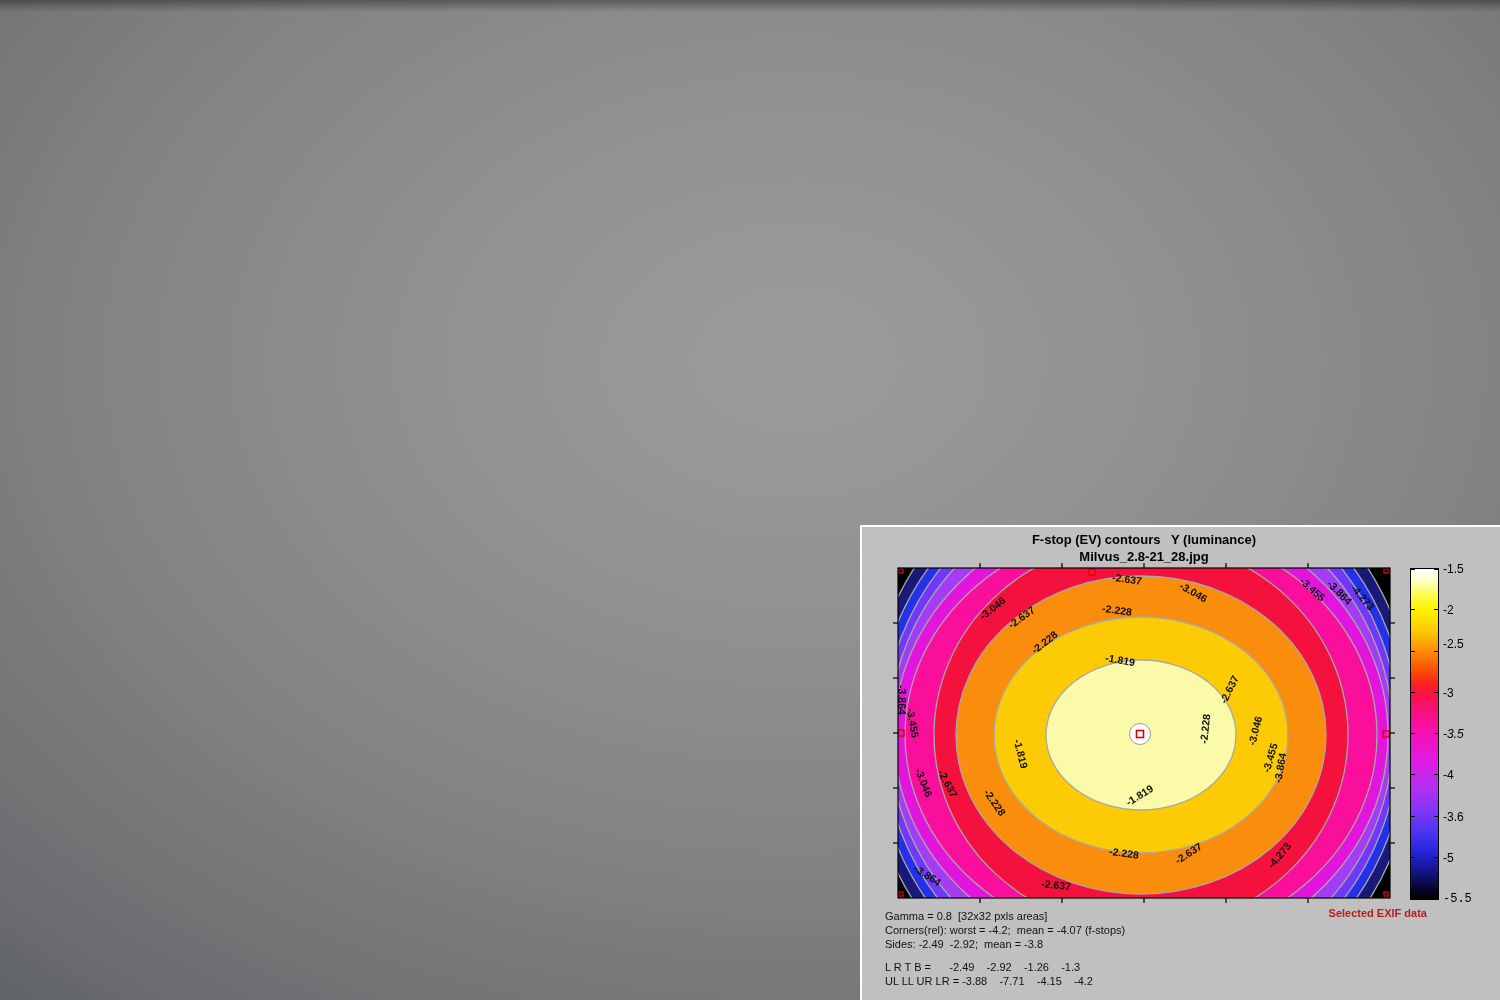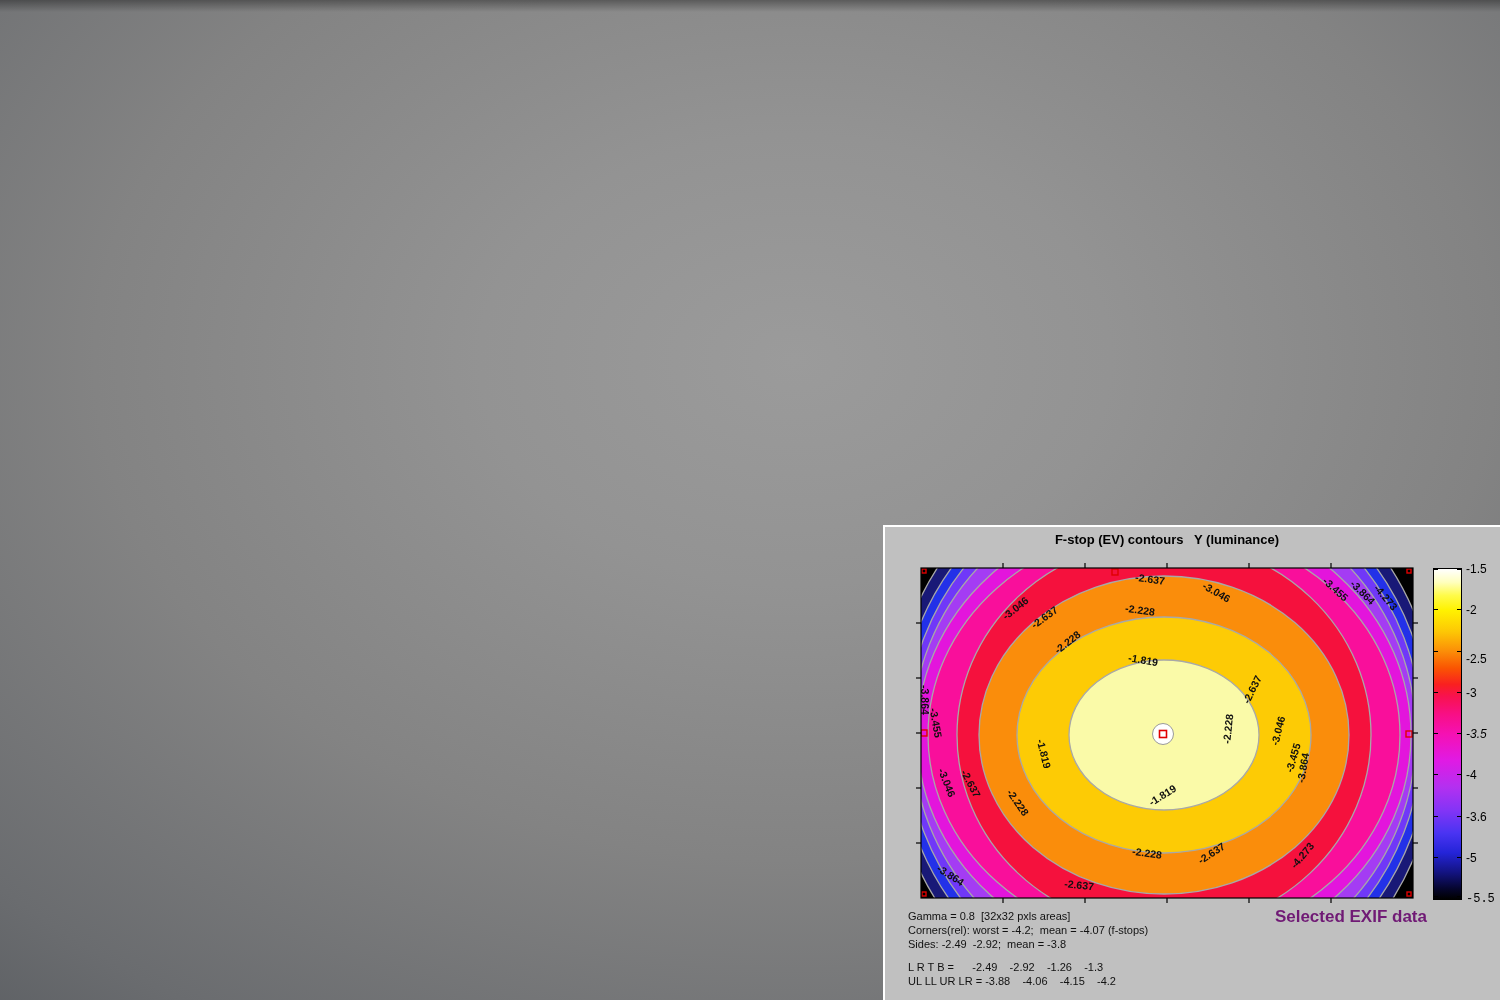--- a/index.html
+++ b/index.html
@@ -4,40 +4,41 @@
 <style>
   html,body{margin:0;padding:0;width:1500px;height:1000px;overflow:hidden;
     font-family:"Liberation Sans",sans-serif;background:#3a3e44;}
   .bg{position:absolute;left:0;top:0;width:1500px;height:1000px;
     background:
       linear-gradient(180deg, rgba(0,0,0,.35) 0px, rgba(0,0,0,0) 12px),
       radial-gradient(ellipse 1750px 1250px at 53% 36%,
         #9b9b9b 0%, #939393 18%, #838383 40%, #6a6c6f 62%,
         #4c5055 82%, #35393f 96%, #2e3238 100%);}
   .panel{position:absolute;left:860px;top:525px;right:0;bottom:0;
-    background:#c0c0c0;border-left:2px solid #ffffff;border-top:2px solid #ffffff;margin-left:23px;}
+    background:#c0c0c0;border-left:2px solid #ffffff;border-top:2px solid #ffffff;}
   .title{position:absolute;left:36px;width:492px;text-align:center;
     font-weight:700;font-size:13px;color:#000;white-space:pre;}
   .t1{top:5px;} .t2{top:22px;}
   .plotsvg{position:absolute;left:29px;top:34px;}
   .cbar{position:absolute;left:548px;top:41px;width:27px;height:330px;
     border:1px solid #000;}
   .cbtick{position:absolute;height:1px;background:#000;}
   .cblabel{position:absolute;left:581px;font-size:12px;color:#000;white-space:pre;}
   .stats{position:absolute;left:23px;font-size:11px;color:#111;white-space:pre;}
-  .exif{position:absolute;right:73px;top:380px;font-size:17px;font-weight:700;
-    color:#701a75;white-space:pre;}
+  .exif{position:absolute;right:73px;top:380px;font-size:11px;font-weight:700;
+    color:#b91c1c;white-space:pre;}
 </style>
 </head>
 <body>
 
 <div class="bg"></div>
 
 <div class="panel">
   <div class="title t1">F-stop (EV) contours   Y (luminance)</div>
+  <div class="title t2">Milvus_2.8-21_28.jpg</div>
 
   <svg class="plotsvg" width="506" height="344" viewBox="-7 -7 506 344">
       <defs>
         <clipPath id="plotclip">
           <rect x="0" y="0" width="492" height="330"></rect>
         </clipPath>
       </defs>
       <g clip-path="url(#plotclip)">
         <rect x="0" y="0" width="492" height="330" fill="#000000"></rect>
         <ellipse cx="243" cy="167" rx="275" ry="295" fill="#191977" stroke="#a8a8a8" stroke-width="1.3"></ellipse>
@@ -110,32 +111,32 @@
       <line x1="492" y1="275" x2="497" y2="275" stroke="#000" stroke-width="1.2"></line>
     </svg>
 
   <div class="cbar" style="background: linear-gradient(rgb(255, 255, 255) 0%, rgb(255, 255, 190) 4%, rgb(255, 251, 74) 8%, rgb(255, 242, 0) 12.5%, rgb(253, 199, 5) 19%, rgb(251, 141, 8) 25%, rgb(250, 85, 2) 30%, rgb(249, 32, 32) 35%, rgb(248, 18, 78) 38.5%, rgb(248, 15, 133) 44%, rgb(245, 17, 179) 50%, rgb(224, 26, 228) 58%, rgb(180, 48, 240) 66%, rgb(132, 52, 246) 73%, rgb(74, 52, 242) 80%, rgb(36, 36, 216) 86%, rgb(19, 19, 128) 92%, rgb(5, 5, 44) 97%, rgb(0, 0, 0) 100%);"></div>
   <div></div>
 
   <div class="stats" style="top:383px">Gamma = 0.8  [32x32 pxls areas]</div>
   <div class="stats" style="top:397px">Corners(rel): worst = -4.2;  mean = -4.07 (f-stops)</div>
   <div class="stats" style="top:411px">Sides: -2.49  -2.92;  mean = -3.8</div>
   <div class="stats" style="top:434px">L R T B =      -2.49    -2.92    -1.26    -1.3</div>
-  <div class="stats" style="top:448px">UL LL UR LR = -3.88    -4.06    -4.15    -4.2</div>
+  <div class="stats" style="top:448px">UL LL UR LR = -3.88    -7.71    -4.15    -4.2</div>
 
   <div class="exif">Selected EXIF data</div>
 <div class="cbtick" style="left: 549px; top: 42px; width: 4px;"></div>
     <div class="cbtick" style="left: 572px; top: 42px; width: 4px;"></div>
     <div class="cblabel" style="top: 35px;">-1.5</div>
     <div class="cbtick" style="left: 549px; top: 82.25px; width: 4px;"></div>
     <div class="cbtick" style="left: 572px; top: 82.25px; width: 4px;"></div>
     <div class="cblabel" style="top: 76.25px;">-2</div>
     <div class="cbtick" style="left: 549px; top: 123.5px; width: 4px;"></div>
     <div class="cbtick" style="left: 572px; top: 123.5px; width: 4px;"></div>
-    <div class="cblabel" style="top: 125px;">-2.5</div>
+    <div class="cblabel" style="top: 110px;">-2.5</div>
     <div class="cbtick" style="left: 549px; top: 164.75px; width: 4px;"></div>
     <div class="cbtick" style="left: 572px; top: 164.75px; width: 4px;"></div>
     <div class="cblabel" style="top: 158.75px;">-3</div>
     <div class="cbtick" style="left: 549px; top: 206px; width: 4px;"></div>
     <div class="cbtick" style="left: 572px; top: 206px; width: 4px;"></div>
     <div class="cblabel" style="top: 200px; font-style: italic;">-3.5</div>
     <div class="cbtick" style="left: 549px; top: 247.25px; width: 4px;"></div>
     <div class="cbtick" style="left: 572px; top: 247.25px; width: 4px;"></div>
     <div class="cblabel" style="top: 241.25px;">-4</div>
     <div class="cbtick" style="left: 549px; top: 288.5px; width: 4px;"></div>

